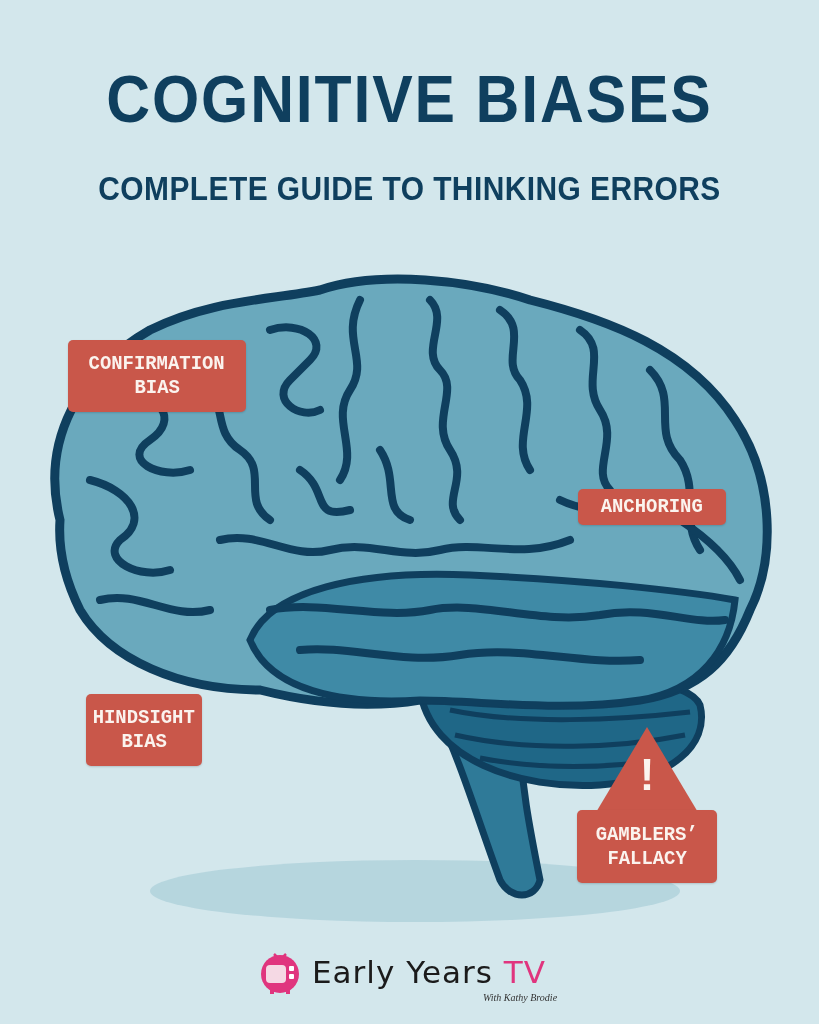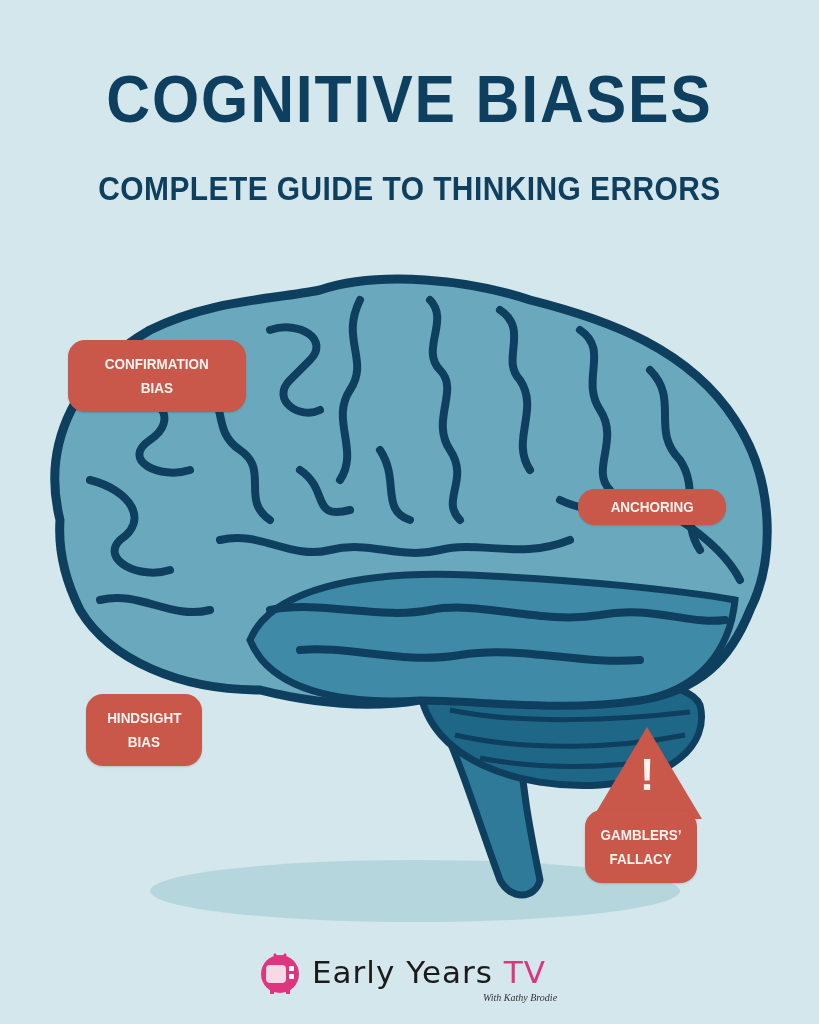--- a/index.html
+++ b/index.html
@@ -1,25 +1,25 @@
 <!DOCTYPE html>
 <html><head>
 <meta charset="utf-8">
 <style>
   html,body{margin:0;padding:0;}
   body{width:819px;height:1024px;background:#d3e7ec;position:relative;overflow:hidden;font-family:"Liberation Sans",sans-serif;}
   .title{position:absolute;left:0;width:819px;top:66px;text-align:center;color:#0f3f5e;font-family:"Liberation Sans",sans-serif;font-weight:bold;font-size:66px;letter-spacing:2px;transform:scaleX(0.92);transform-origin:center;line-height:1;}
   .subtitle{position:absolute;left:0;width:819px;top:171px;text-align:center;color:#0f3f5e;font-weight:bold;font-size:34px;letter-spacing:0.5px;transform:scaleX(0.88);transform-origin:center;line-height:1;}
   .brain{position:absolute;left:0;top:0;}
-  .label{position:absolute;background:#c9574a;color:#fbf3ee;font-weight:bold;text-align:center;border-radius:17px;font-size:15px;line-height:24px;display:flex;flex-direction:column;justify-content:center;align-items:center;box-shadow:0 1px 2px rgba(0,0,0,0.15);}
+  .label{position:absolute;background:#c9574a;color:#fbf3ee;font-weight:bold;text-align:center;border-radius:5px;font-size:21px;line-height:24px;display:flex;flex-direction:column;justify-content:center;align-items:center;box-shadow:0 1px 2px rgba(0,0,0,0.15);font-family:Liberation Mono, monospace;}
   .label span{display:block;transform:scaleX(0.9);}
   .warn-wrap{position:absolute;left:577px;top:727px;width:140px;height:156px;}
   .warn-tri{position:absolute;left:15px;top:0;width:0;height:0;border-left:55px solid transparent;border-right:55px solid transparent;border-bottom:92px solid #c9574a;}
   .warn-excl{position:absolute;left:57px;top:26px;width:26px;text-align:center;color:#fbf3ee;font-weight:bold;font-size:44px;line-height:44px;}
-  .warn-box{position:absolute;left:0;top:83px;width:112px;height:73px;margin-left:8px;}
+  .warn-box{position:absolute;left:0;top:83px;width:140px;height:73px;}
   .shadow{position:absolute;left:150px;top:860px;width:530px;height:62px;border-radius:50%;background:#a9ced9;opacity:0.7;}
   .logo{position:absolute;left:255px;top:952px;height:60px;width:330px;}
   .logo-tv{position:absolute;left:3px;top:0;width:44px;height:42px;}
   .logo-text{position:absolute;left:57px;top:0;font-family:"DejaVu Sans",sans-serif;font-size:31px;letter-spacing:1px;color:#1b1b1b;line-height:40px;white-space:nowrap;}
   .logo-text .tv{color:#e0357e;font-weight:normal;}
   .logo-sub{position:absolute;left:228px;top:40px;font-family:Liberation Serif, serif;font-style:italic;font-size:10px;color:#333;white-space:nowrap;}
 </style>
 </head>
 <body>
 

